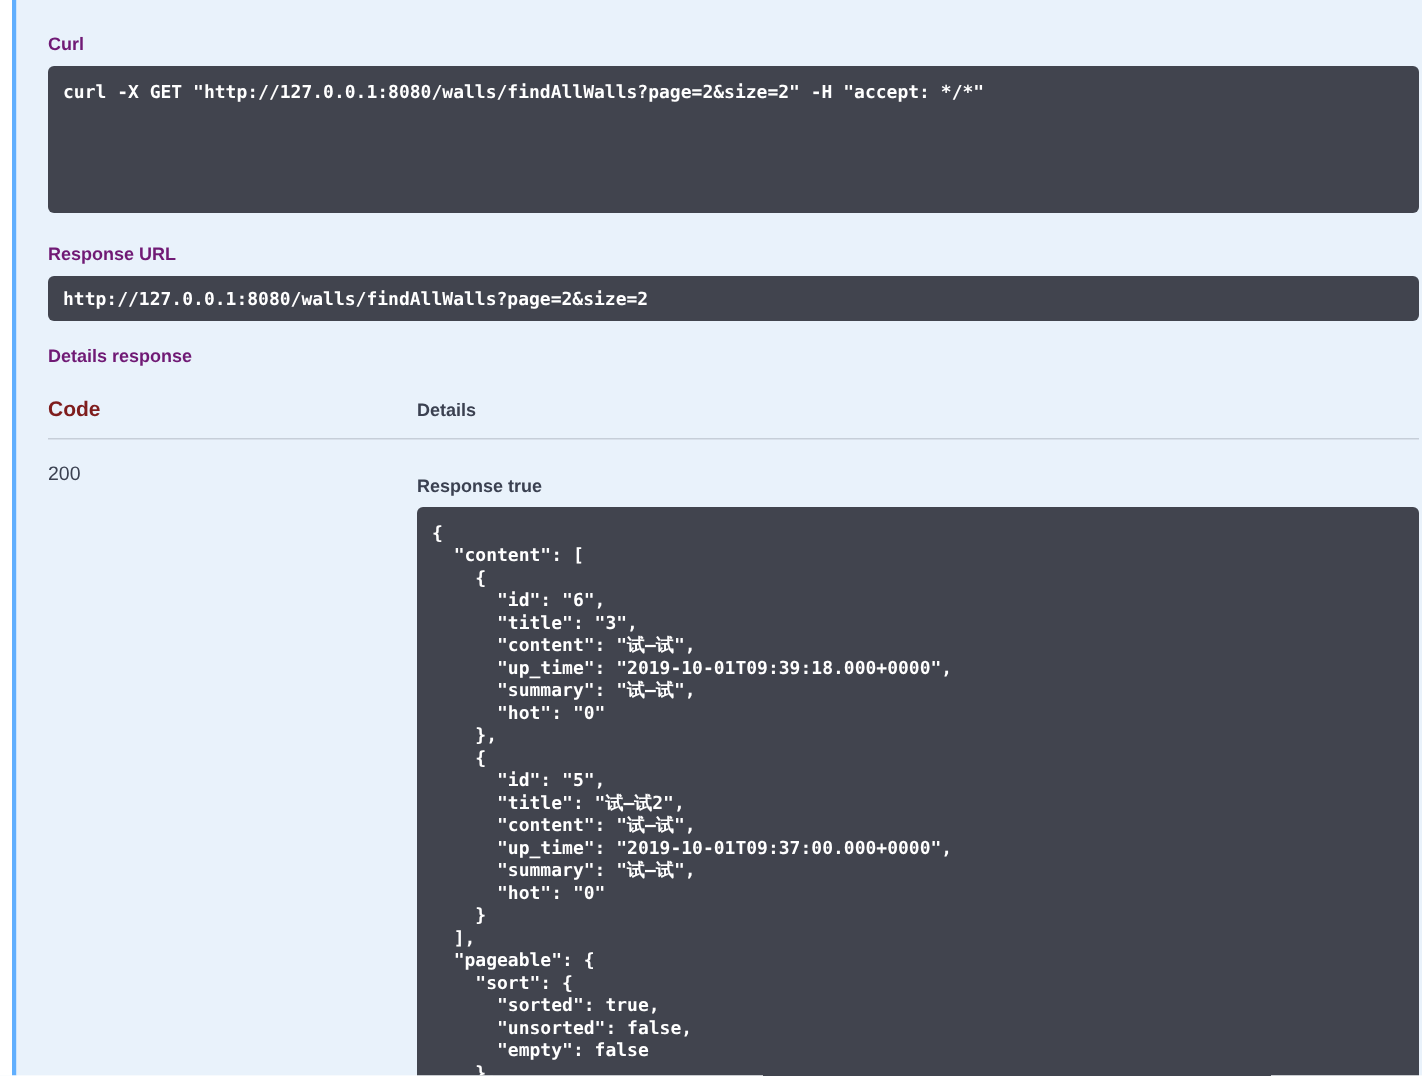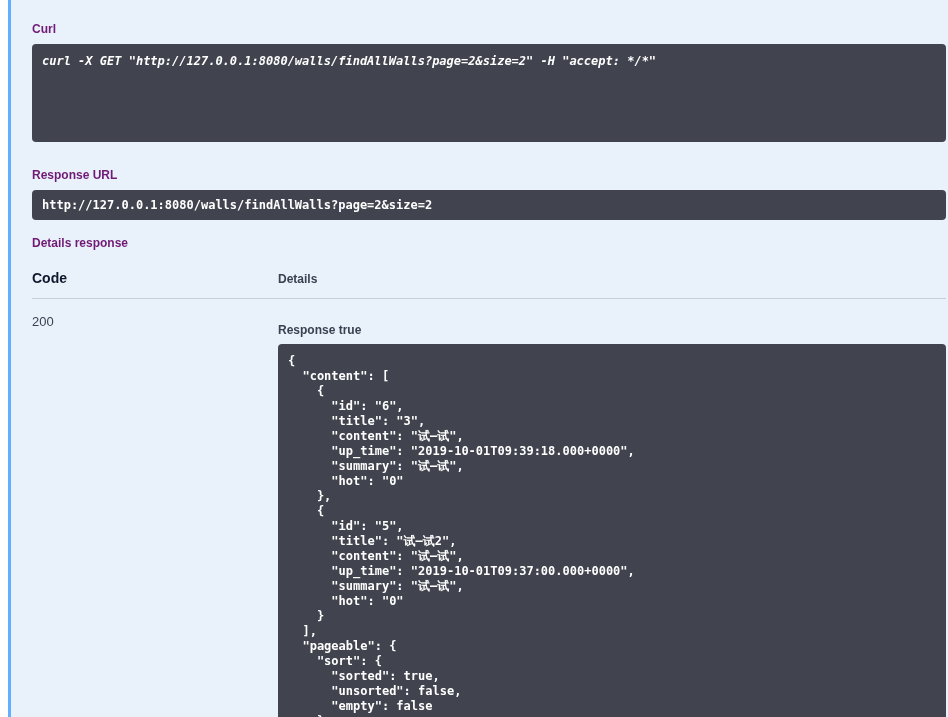--- a/index.html
+++ b/index.html
@@ -51,22 +51,21 @@
     font-weight: 600;
   }
   .code-block pre {
     margin: 0;
     font: inherit;
     color: inherit;
   }
   .curl-block {
     padding: 10px;
     height: 98px;
-    margin-bottom: 26px;
-    font-style: italic;
+    margin-bottom: 20px;
   }
   .curl-block pre { white-space: pre-wrap; word-break: break-all; }
   .url-block {
     padding: 8px 10px;
     margin-bottom: 16px;
   }
   .url-block pre { white-space: pre; overflow: hidden; }
   .responses-section h4.section-label { margin-bottom: 20px; }
   .thead {
     display: flex;
@@ -78,21 +77,21 @@
     width: 246px;
     flex: none;
   }
   .col-details {
     flex: 1;
     min-width: 0;
   }
   .th-code {
     font-size: 14px;
     font-weight: 700;
-    color: #0f172a;
+    color: #7f1d1d;
   }
   .th-details {
     font-size: 12px;
     font-weight: 700;
     color: #3b4151;
   }
   .tbody-row {
     display: flex;
     padding-top: 15px;
   }

